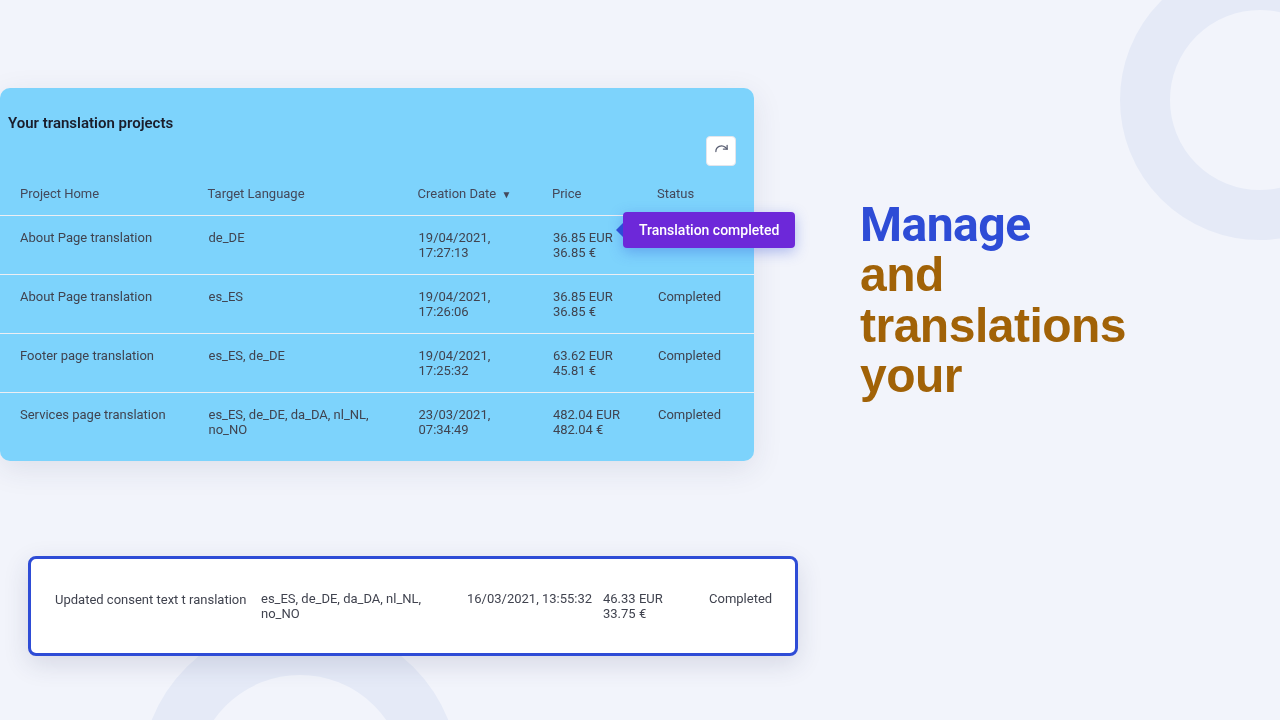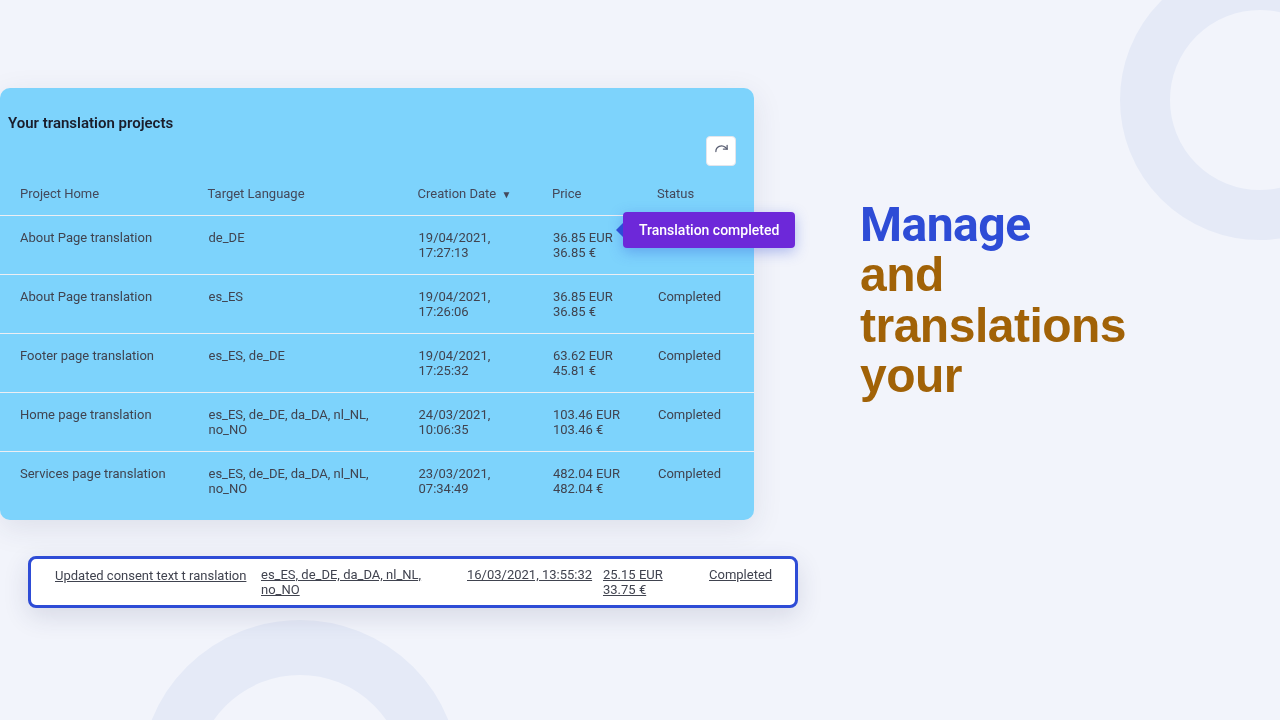--- a/index.html
+++ b/index.html
@@ -102,28 +102,27 @@
   }
 
   .highlight-card {
     position: absolute;
     top: 556px; left: 28px;
     width: 770px;
     background: #fff;
     border: 3px solid #2e4cd6;
     border-radius: 8px;
     box-shadow: 0 8px 26px rgba(40,50,90,0.14);
-    padding: 8px 24px;
+    padding: 32px 24px;
     display: grid;
     grid-template-columns: 200px 200px 130px 100px 70px;
     gap: 6px;
     font-size: 13px;
     color: #40434f;
     align-items: start;
-    text-decoration: underline;
   }
   .hc-name { line-height: 1.35; }
 
   .marketing {
     position: absolute;
     top: 172px; left: 860px;
     width: 360px;
   }
   .marketing span { display: block; font-size: 48px; line-height: 1.05; font-weight: 700; letter-spacing: -0.5px; }
   .mk-blue { color: #2e4cd6; font-weight: 800; margin-top: 28px; }
@@ -190,51 +189,41 @@
           <td class="col-name">Footer page translation</td>
           <td>es_ES, de_DE</td>
           <td>19/04/2021, 17:25:32</td>
           <td>
             <span class="price-sub">63.62 EUR</span>
             <span class="price-sub">45.81 €</span>
           </td>
           <td>Completed</td>
         </tr>
         <tr>
-          <td class="col-name">Home page translation</td>
-          <td>es_ES, de_DE, da_DA, nl_NL, no_NO</td>
-          <td>24/03/2021, 10:06:35</td>
-          <td>
-            <span class="price-sub">103.46 EUR</span>
-            <span class="price-sub">103.46 €</span>
-          </td>
-          <td>Completed</td>
-        </tr>
-        <tr>
           <td class="col-name">Services page translation</td>
           <td>es_ES, de_DE, da_DA, nl_NL, no_NO</td>
           <td>23/03/2021, 07:34:49</td>
           <td>
             <span class="price-sub">482.04 EUR</span>
             <span class="price-sub">482.04 €</span>
           </td>
           <td>Completed</td>
         </tr>
       </tbody>
   </table>
 </div>
 
 <div class="tooltip">Translation completed</div>
 
 <div class="highlight-card">
   <div class="hc-name">Updated consent text t ranslation</div>
   <div>es_ES, de_DE, da_DA, nl_NL, no_NO</div>
   <div>16/03/2021, 13:55:32</div>
   <div>
-    <span class="price-sub">25.15 EUR</span>
+    <span class="price-sub">46.33 EUR</span>
     <span class="price-sub">33.75 €</span>
   </div>
   <div>Completed</div>
 </div>
 
 <div class="marketing">
   <span class="mk-blue">Manage</span>
   <span class="mk-dark">and</span>
   <span class="mk-dark">translations</span>
   <span class="mk-dark">your</span>

